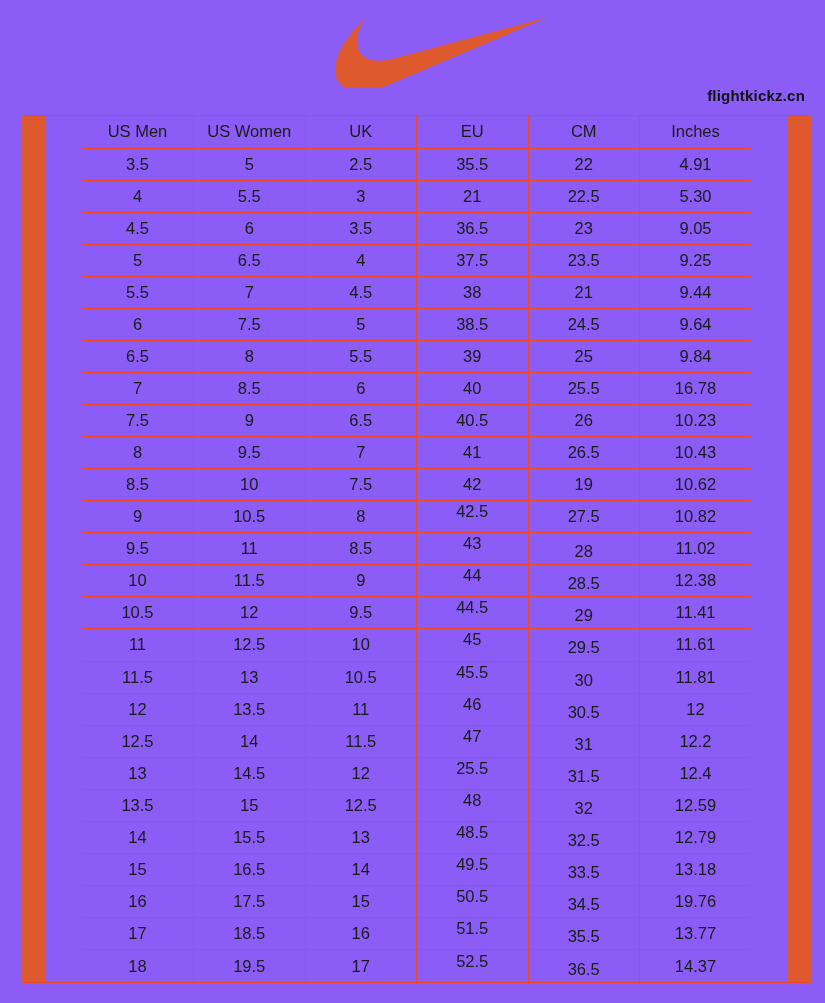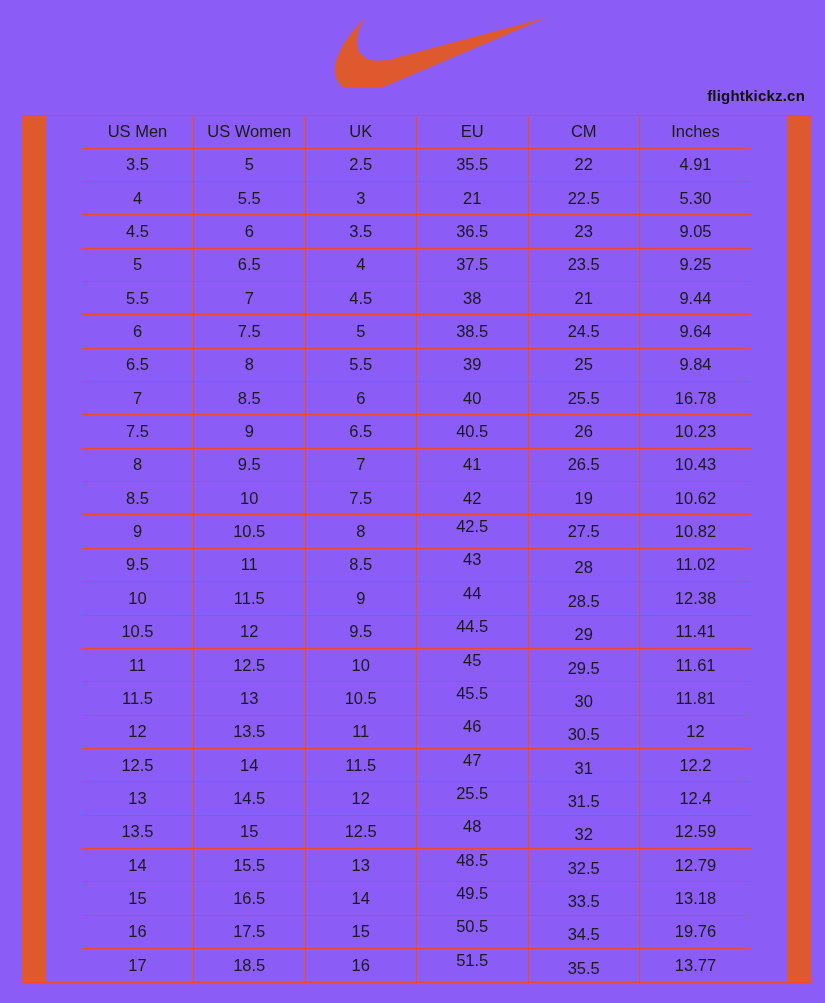--- a/index.html
+++ b/index.html
@@ -313,19 +313,27 @@
             <td><span class="cv">19.76</span></td>
           </tr>
           <tr>
             <td><span class="cv">17</span></td>
             <td><span class="cv">18.5</span></td>
             <td><span class="cv">16</span></td>
             <td><span class="cv raise">51.5</span></td>
             <td><span class="cv lower">35.5</span></td>
             <td><span class="cv">13.77</span></td>
           </tr>
+          <tr>
+            <td><span class="cv">18</span></td>
+            <td><span class="cv">19.5</span></td>
+            <td><span class="cv">17</span></td>
+            <td><span class="cv raise">52.5</span></td>
+            <td><span class="cv lower">36.5</span></td>
+            <td><span class="cv">14.37</span></td>
+          </tr>
         </tbody>
     </table>
 
     <div class="side-bar"></div>
   </div>
 
 </div>
 
 </body></html>

